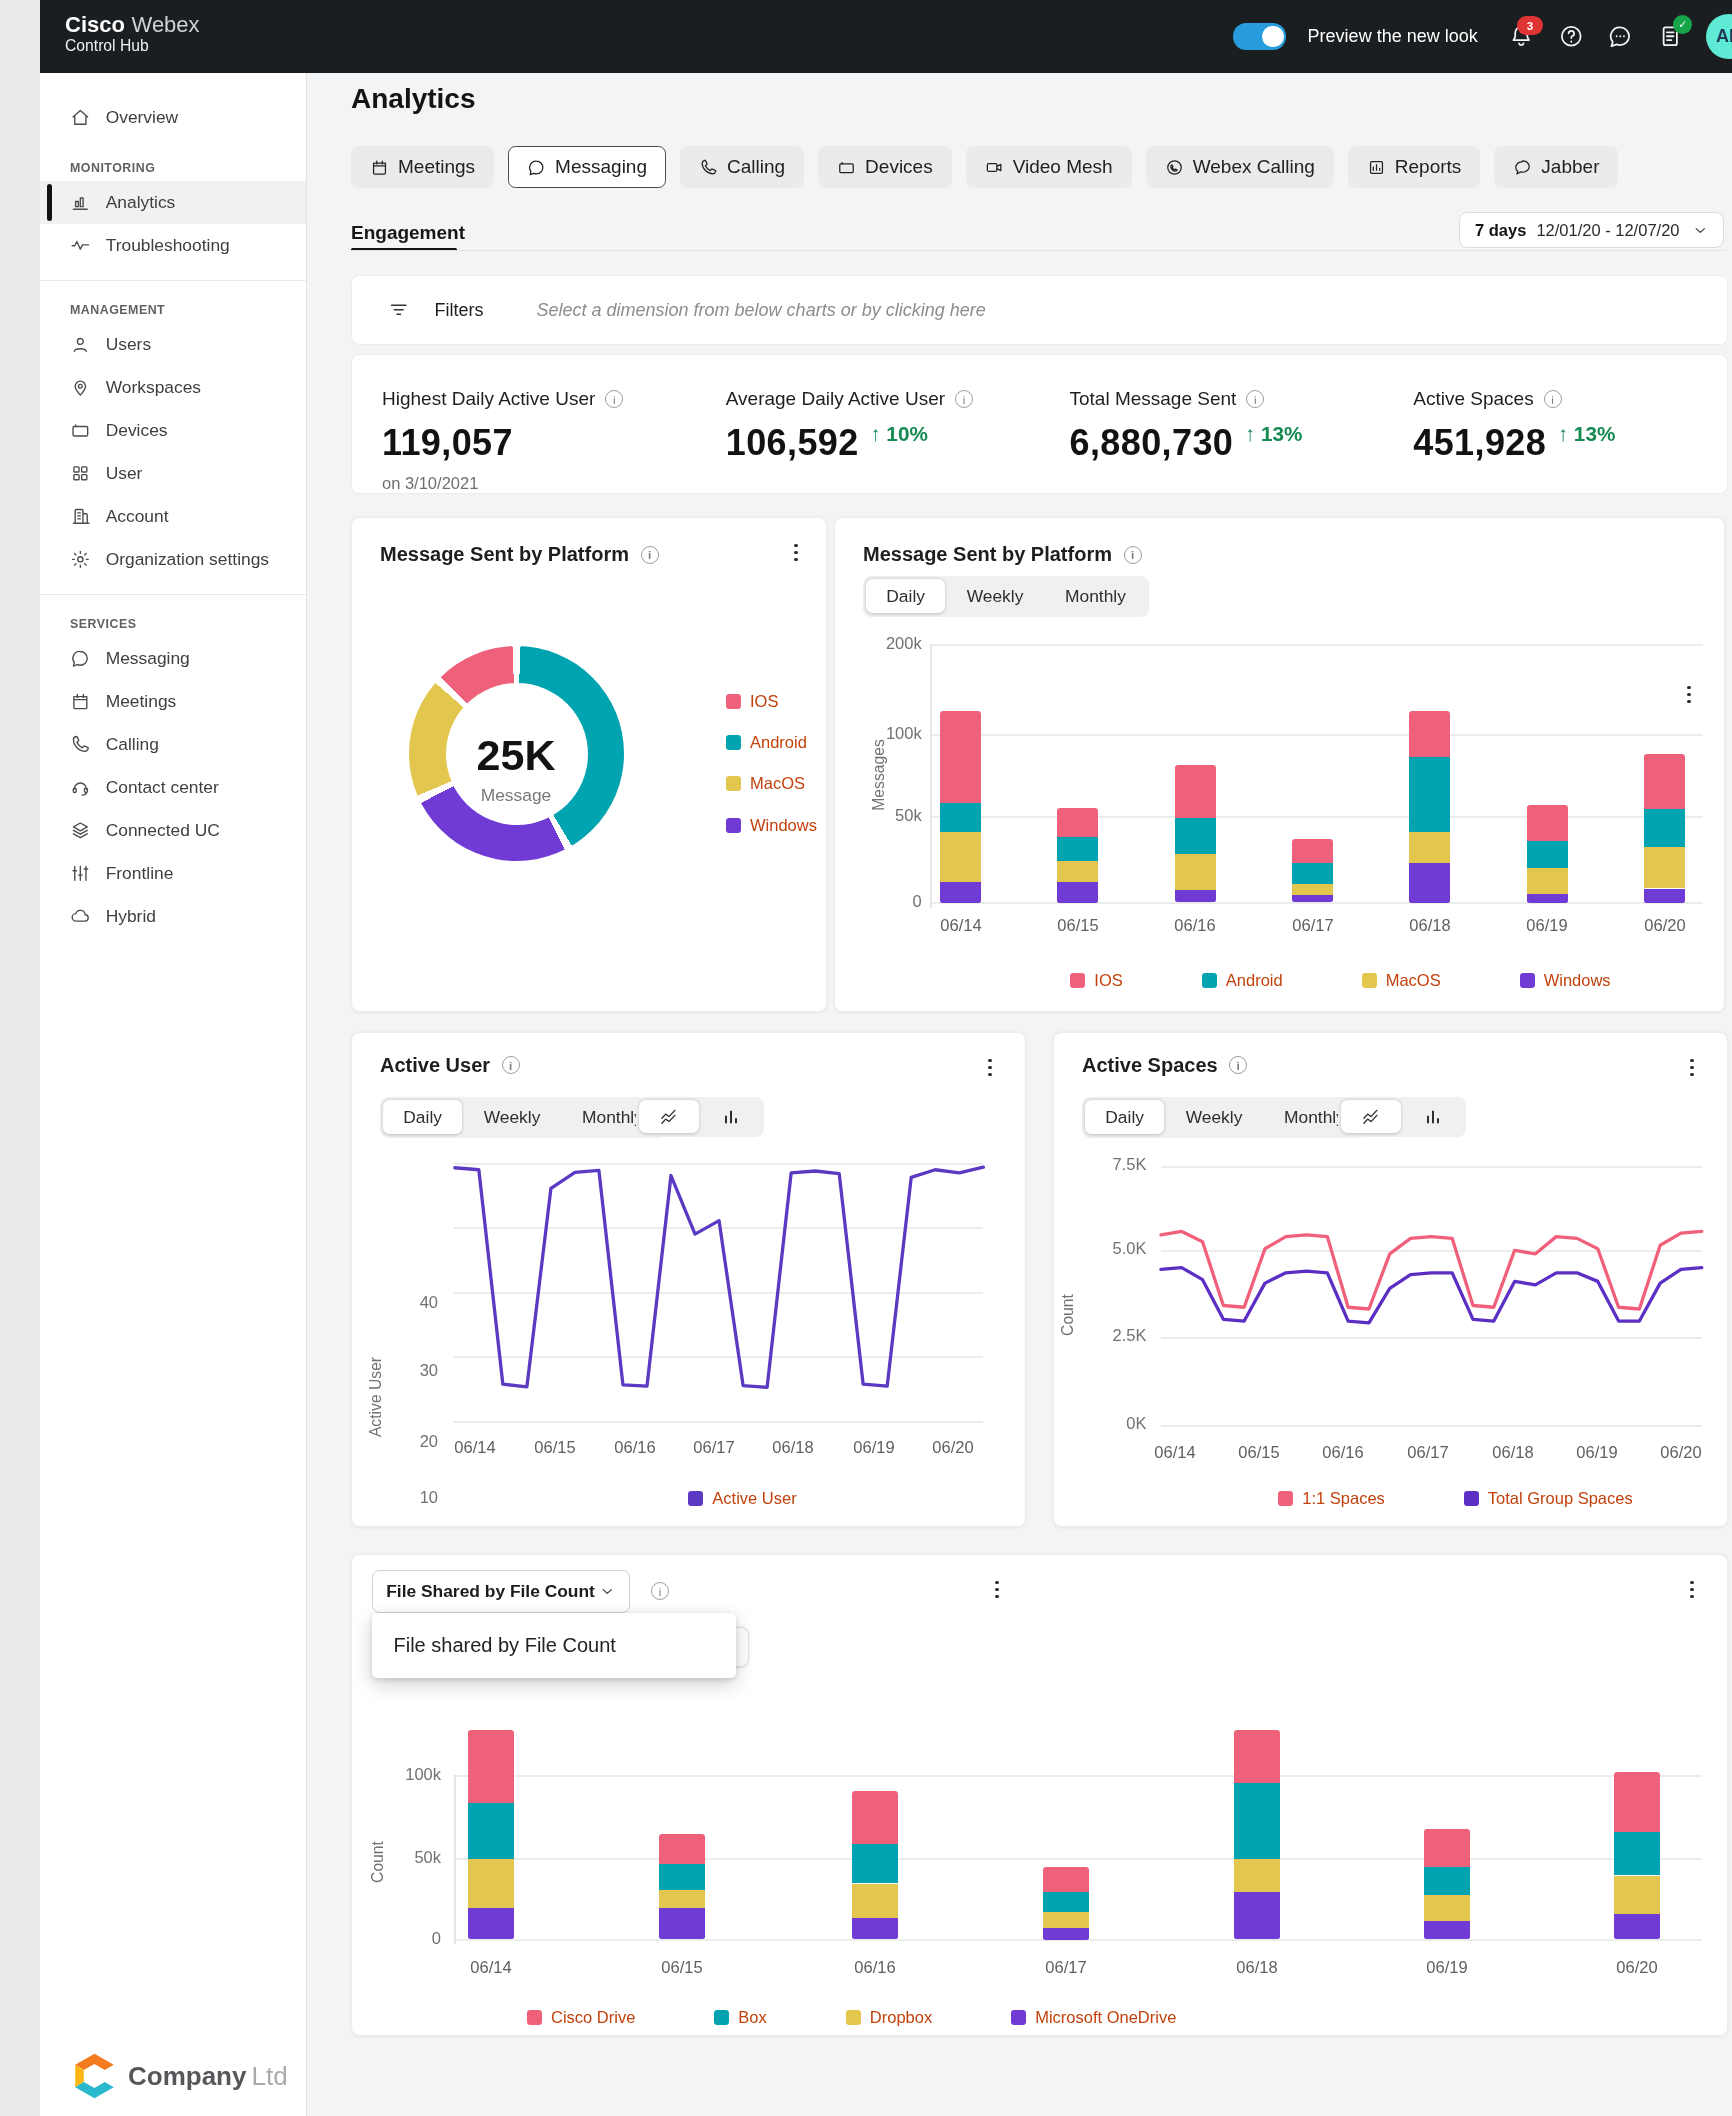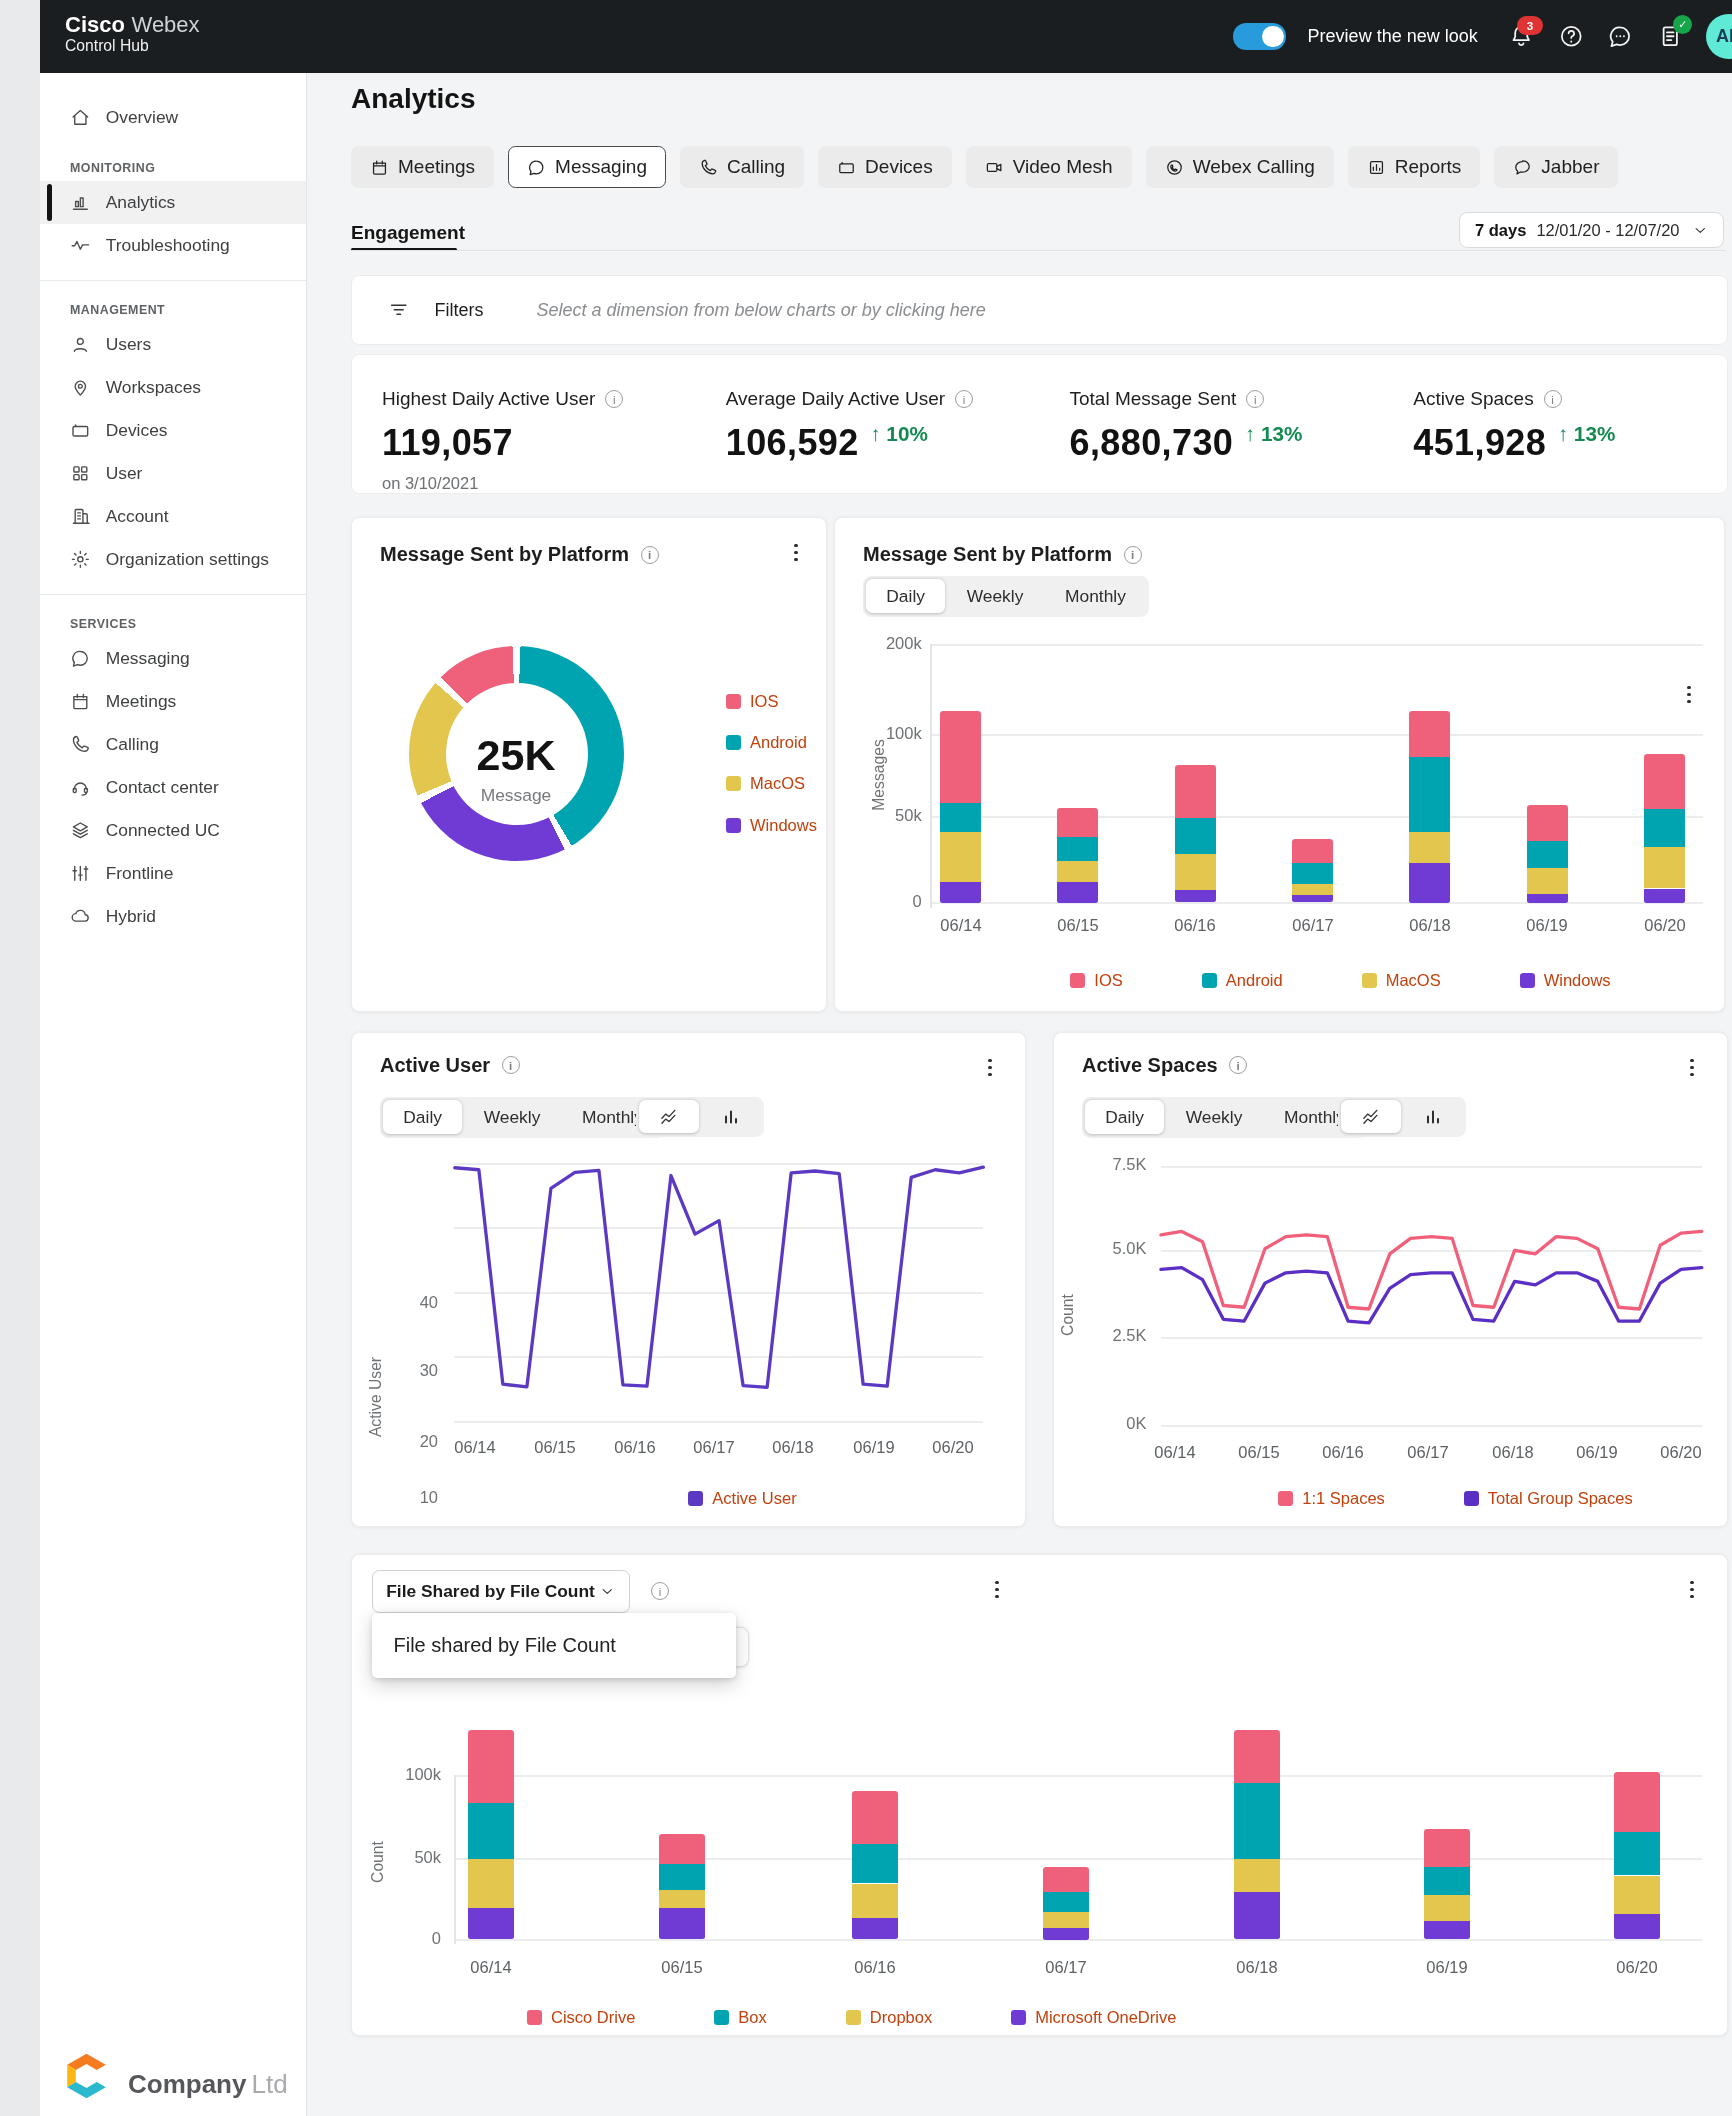--- a/index.html
+++ b/index.html
@@ -22,21 +22,21 @@
   .avatar{width:45px;height:45px;border-radius:50%;background:#5eead4;color:#1e3c57;font-size:18px;font-weight:700;display:flex;align-items:center;justify-content:center;}
   
   .sidebar{position:absolute;left:0;top:73px;width:266px;height:2043px;background:#fff;border-right:0.8px solid #e3e4e5;z-index:10;}
   .nav{padding-top:23px;}
   .nav-item{position:relative;height:43px;display:flex;align-items:center;gap:15px;padding-left:30px;color:#3d3f41;font-size:17.4px;cursor:pointer;}
   .nav-item .ic{width:20.7px;height:20.7px;color:#4a4c4e;flex:0 0 auto;}
   .nav-item.sel{background:#f1f1f2;}
   .nav-item.sel::before{content:"";position:absolute;left:6.6px;top:3.3px;bottom:3.3px;width:5px;background:#141414;border-radius:2.5px;}
   .nav-sec{margin:21.5px 0 6.6px 30px;font-size:12.4px;font-weight:700;letter-spacing:0.5px;color:#5f6265;}
   .nav-div{height:0.8px;background:#e8e9ea;margin:13.2px 0;}
-  .side-brand{position:absolute;left:24px;top:1979px;display:flex;align-items:flex-end;gap:19px;}
+  .side-brand{position:absolute;left:32px;top:1979px;display:flex;align-items:center;gap:11px;}
   .side-brand .nm{font-size:26px;font-weight:700;color:#55575a;}
   .side-brand .sx{font-size:26px;font-weight:400;color:#a8aaad;margin-left:5px;}
   
   .content-title{position:absolute;left:311px;top:83px;font-size:28px;font-weight:700;color:#141414;}
   .ptabs{position:absolute;left:311px;top:146px;display:flex;gap:14px;}
   .ptab{height:40px;display:flex;align-items:center;gap:9px;padding:0 18px;background:#ebebec;border:1.2px solid transparent;border-radius:7.4px;font-size:19px;color:#222;cursor:pointer;white-space:nowrap;}
   .ptab .ic{width:19px;height:19px;}
   .ptab.sel{background:#fff;border-color:#4a4a4a;}
   .subtab{position:absolute;left:311px;top:222px;font-size:19px;font-weight:600;color:#161616;cursor:pointer;}
   .subtab-underline{position:absolute;left:311px;top:248px;width:106px;height:3.3px;background:#141414;border-radius:1.7px;}

